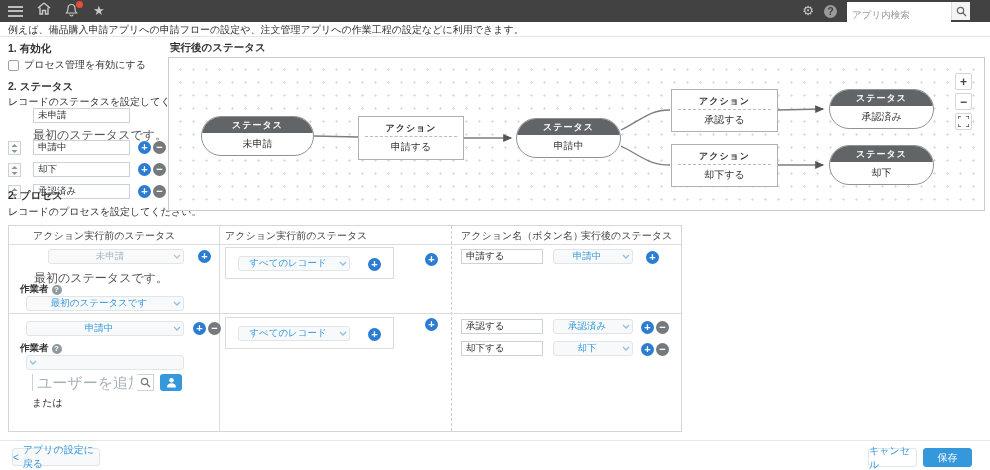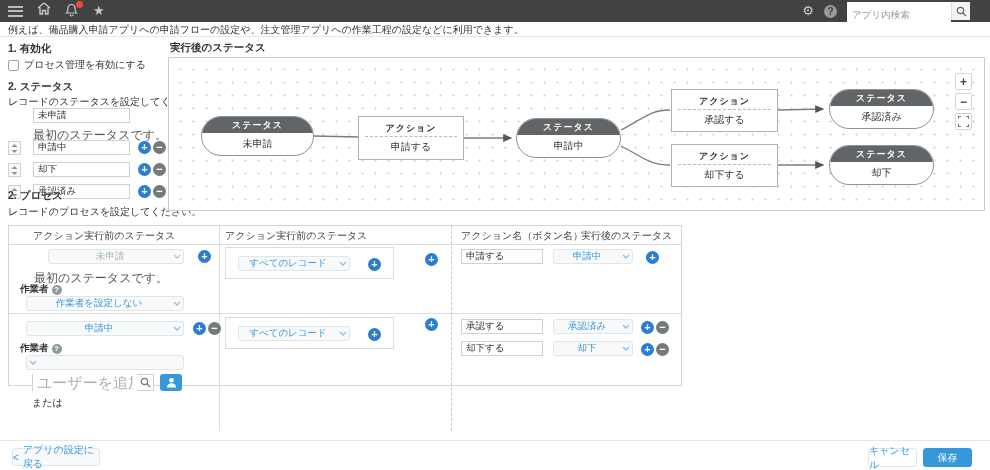--- a/index.html
+++ b/index.html
@@ -74,21 +74,21 @@
   .fnode-action .hd { height:20px; margin:0 6px; font-size:9px; font-weight:bold; text-align:center;
     line-height:23px; border-bottom:1px dashed #bbb; letter-spacing:1px; }
   .fnode-action .bd { height:20px; font-size:10px; text-align:center; line-height:20px; color:#333; }
   .flow-svg { position:absolute; left:0; top:0; }
   .zoomctl { position:absolute; right:12px; top:15px; display:flex; flex-direction:column; gap:3px; }
   .zbtn { width:17px; height:17px; background:#fff; border:1px solid #d5d5d5; border-radius:2px;
     display:flex; align-items:center; justify-content:center; font-size:12px; color:#444;
     cursor:pointer; font-weight:bold; line-height:1; }
 
   
-  .ptable { position:absolute; left:8px; top:188px; width:674px; height:161px; border:1px solid #d5d5d5; }
+  .ptable { position:absolute; left:8px; top:188px; width:674px; height:207px; border:1px solid #d5d5d5; }
   .phead { position:absolute; font-size:10px; color:#444; top:3px; }
   .hline { position:absolute; left:0; width:672px; border-top:1px solid #dcdcdc; }
   .vline { position:absolute; top:0; height:205px; border-left:1px solid #dcdcdc; }
   .vline.dashed { border-left:1px dashed #c9c9c9; }
   .condbox { position:absolute; border:1px solid #dcdcdc; background:#fff; }
   .uinput { position:absolute; height:17px; border:1px solid #ccd3d6; background:#fff; display:flex; align-items:center; }
   .uinput input { flex:1; border:none; outline:none; font-size:15px; padding:0 4px; min-width:0; font-family:Liberation Sans, sans-serif; }
   .uinput input::placeholder { color:#a7b2b8; }
   .mag-in { width:16px; display:flex; align-items:center; justify-content:center; cursor:pointer; }
   .user-btn { position:absolute; width:22px; height:17px; background:#3498db; border-radius:3px;
@@ -270,21 +270,21 @@
             </svg>
           </span>
       </div>
       <span class="circ plus" style="left:189px; top:24px;">+</span>
       <div class="note" style="left:25px; top:44px;">最初のステータスです。</div>
       <div class="lbl-bold" style="left:11px; top:57px;">
         <span>作業者</span>
         <span class="help-mini">?</span>
       </div>
       <div class="sel" style="left:17px; top:70px; width:158px;">
-        <span class="sel-txt">作業者を設定しない</span>
+        <span class="sel-txt">最初のステータスです</span>
         <span class="chev">
             <svg width="8" height="5" viewBox="0 0 8 5">
               <path d="M1 1 L4 4 L7 1" fill="none" stroke="#8fc0e4" stroke-width="1.3"></path>
             </svg>
           </span>
       </div>
 
       <div class="condbox" style="left:216px; top:21px; width:169px; height:32px;">
         <div class="sel" style="left:12px; top:8px; width:112px;">
           <span class="sel-txt">すべてのレコード</span>

